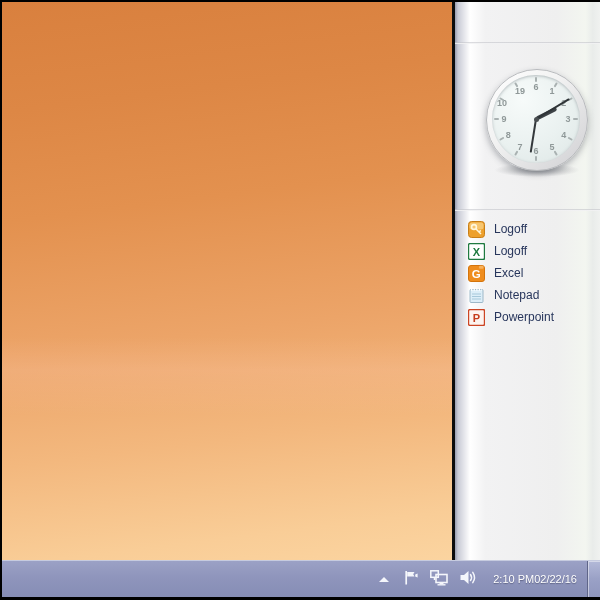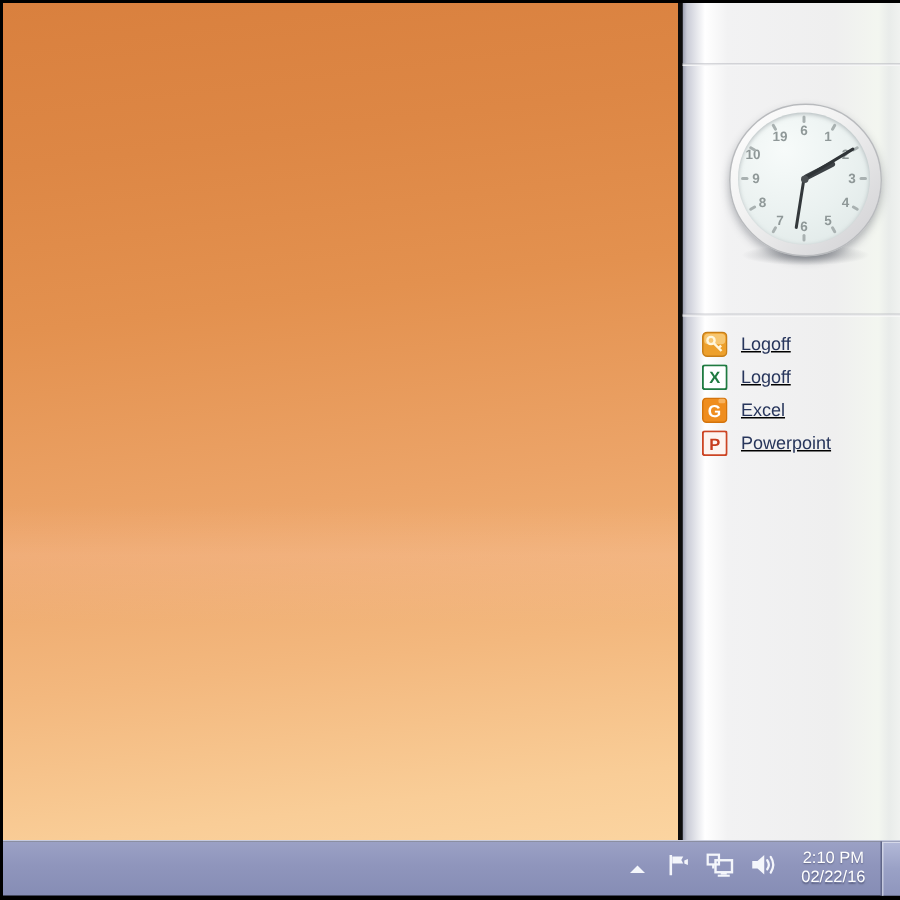--- a/index.html
+++ b/index.html
@@ -34,35 +34,35 @@
     box-shadow:inset 0 1px 3px rgba(120,130,135,.5);}
   .clock-num{position:absolute;font-size:9px;font-weight:bold;color:#8f9898;
     transform:translate(-50%,-50%);}
   .clock-tick{position:absolute;left:50%;top:50%;width:2px;height:5px;background:#a9b1b1;border-radius:1px;}
   .clock-hand{position:absolute;left:50%;bottom:50%;transform-origin:50% 100%;border-radius:2px;}
   .clock-hub{position:absolute;left:50%;top:50%;width:5px;height:5px;margin:-2.5px 0 0 -2.5px;
     border-radius:50%;background:#4a4f52;}
 
   
   .shortcut-list{position:absolute;left:0;right:0;top:216px;}
-  .shortcut{display:flex;align-items:center;height:22px;padding-left:13px;cursor:default;text-decoration:underline;}
+  .shortcut{display:flex;align-items:center;height:22px;padding-left:13px;cursor:default;}
   .sc-icon{width:17px;height:17px;margin-right:9px;flex:0 0 auto;display:inline-block;}
   .sc-icon svg{display:block;}
   .sc-label{font-size:12px;color:#28365c;white-space:nowrap;}
 
   
   .taskbar{position:absolute;left:0;right:0;bottom:0;height:37px;
     background:linear-gradient(to bottom,#9ba1c5 0%,#8f95bc 45%,#868db5 100%);
     border-top:1px solid #c6cbdf;
     display:flex;align-items:center;justify-content:flex-end;}
   .tray{display:flex;align-items:center;height:100%;}
   .tray-btn{display:flex;align-items:center;justify-content:center;height:100%;padding:0 5px;}
   .chevron-up{width:0;height:0;border-left:5px solid transparent;border-right:5px solid transparent;
     border-bottom:5px solid #f4f6fb;}
-  .tb-clock{display:flex;flex-direction:column;align-items:center;justify-content:center;
+  .tb-clock{display:flex;flex-direction:row;align-items:center;justify-content:center;
     height:100%;padding:0 8px 0 10px;color:#ffffff;font-size:11px;line-height:13px;
     text-shadow:0 1px 1px rgba(40,45,70,.45);}
   .show-desktop{width:13px;height:100%;margin-left:2px;
     border-left:1px solid #5f6588;
     background:linear-gradient(to bottom,#b3b9d8 0%,#9aa1c6 50%,#8f96bd 100%);
     box-shadow:inset 1px 1px 0 rgba(255,255,255,.45);}
 </style>
 </head>
 <body>
 
@@ -139,20 +139,30 @@
     <span class="sc-icon">
               <svg width="17" height="17" viewBox="0 0 17 17">
                 <rect x="0.5" y="0.5" width="16" height="16" rx="2.5" fill="#ef8d1e" stroke="#d4740c"></rect>
    <rect x="11" y="0.8" width="4.5" height="3" rx="1" fill="#f7b25e"></rect>
    <text x="8.3" y="12.8" text-anchor="middle" font-size="11.5" font-weight="bold" fill="#ffffff" font-family="Liberation Sans,sans-serif">G</text>
               </svg>
             </span>
     <span class="sc-label" style="color: rgb(40, 54, 92);">Excel</span>
   </div>
 
+  <div class="shortcut">
+    <span class="sc-icon">
+              <svg width="17" height="17" viewBox="0 0 17 17">
+                <rect x="2" y="2.5" width="13" height="13" rx="1" fill="#ddeef8" stroke="#9db8c8"></rect>
+   <path d="M3 2.5 h11" stroke="#ffffff" stroke-width="2.4" stroke-dasharray="1.3 1.3"></path>
+   <path d="M4 7 h9 M4 9.5 h9 M4 12 h9" stroke="#a7c8da" stroke-width="1"></path>
+              </svg>
+            </span>
+    <span class="sc-label" style="color: rgb(40, 54, 92);">Notepad</span>
+  </div>
 
   <div class="shortcut">
     <span class="sc-icon">
               <svg width="17" height="17" viewBox="0 0 17 17">
                 <rect x="0.5" y="0.5" width="16" height="16" rx="1.5" fill="#fdf4f0" stroke="#cc4524" stroke-width="1.4"></rect>
    <text x="8.5" y="12.8" text-anchor="middle" font-size="11" font-weight="bold" fill="#c63c1c" font-family="Liberation Sans,sans-serif">P</text>
               </svg>
             </span>
     <span class="sc-label" style="color: rgb(40, 54, 92);">Powerpoint</span>
   </div>

